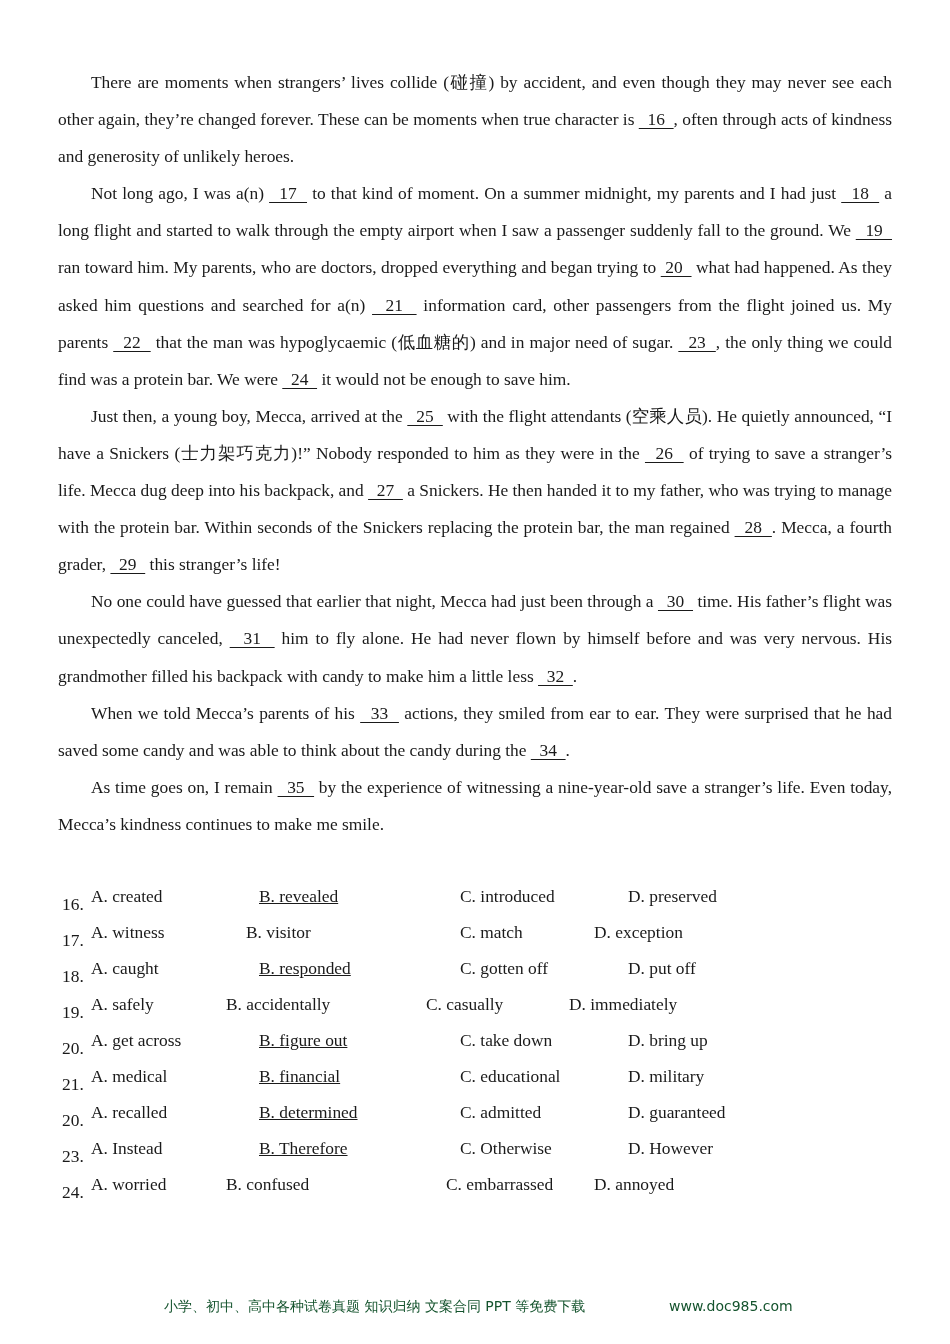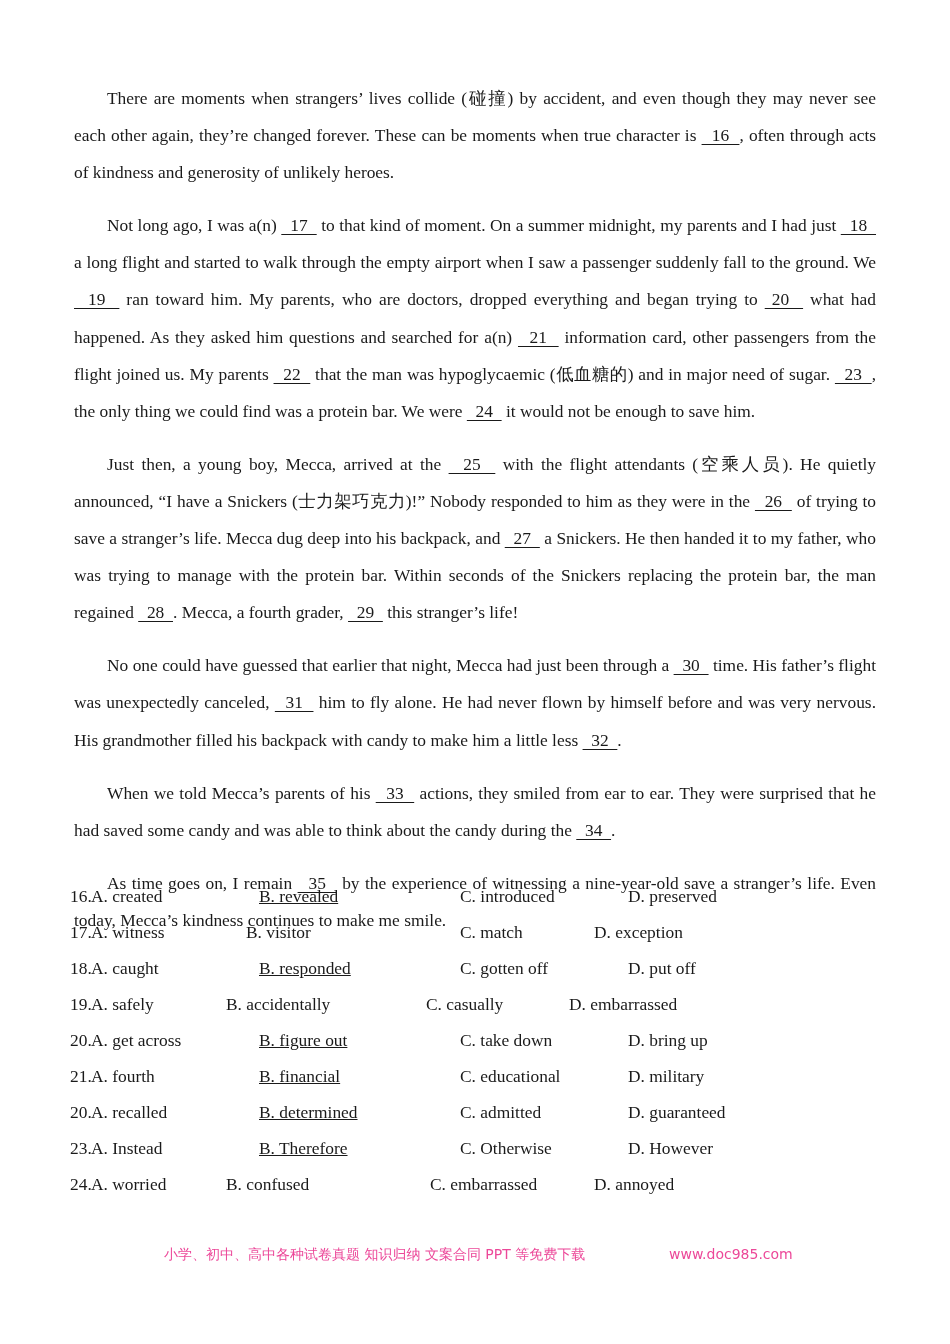--- a/index.html
+++ b/index.html
@@ -3,37 +3,37 @@
   <meta charset="utf-8">
   <style>
     html, body { margin: 0; padding: 0; background: #ffffff; }
     body { width: 950px; height: 1344px; position: relative; overflow: hidden; }
     .page { position: absolute; left: 0; top: 0; width: 950px; height: 1344px; background: #fff; }
     .passage {
       position: absolute; left: 58px; top: 64px; width: 834px;
       font-family: "Liberation Serif", serif; font-size: 17.4px; color: #1a1a1a;
       line-height: 37.1px; text-align: justify;
     }
-    .passage p { margin: 16px; text-indent: 33px; }
+    .passage p { margin: 0; text-indent: 33px; }
     .blank { text-decoration: underline; text-underline-offset: 3px; white-space: pre; }
     .options {
       position: absolute; left: 58px; top: 878px; width: 834px;
       font-family: "Liberation Serif", serif; font-size: 17.4px; color: #1a1a1a;
     }
     .opt-row { position: relative; height: 36px; line-height: 36px; }
     .opt-row span { position: absolute; top: 0; white-space: nowrap; }
-    .num { left: 12px; }
+    .num { left: 4px; margin-top: 8px; }
     .a { left: 33px; }
     .w-b { left: 201px; text-decoration: underline; } .w-c { left: 402px; } .w-d { left: 570px; }
     .m-b { left: 188px; } .m-c { left: 402px; } .m-d { left: 536px; }
     .n-b { left: 168px; } .n-c { left: 368px; } .n-d { left: 511px; }
-    .e-b { left: 168px; } .e-c { left: 372px; } .e-d { left: 536px; }
+    .e-b { left: 168px; } .e-c { left: 388px; } .e-d { left: 536px; }
     .footer {
-      position: absolute; left: 164px; top: 1246px; width: 640px;
-      font-family: "DejaVu Sans", sans-serif; font-size: 14px; color: #ec4899;
+      position: absolute; left: 164px; top: 1298px; width: 640px;
+      font-family: "DejaVu Sans", sans-serif; font-size: 14px; color: #14532d;
       white-space: nowrap;
     }
     .footer .url { position: absolute; left: 505px; top: 0; }
   </style>
 </head>
 <body>
 
 <div class="page">
   <div class="passage">
     <p><span>There are moments when strangers’ lives collide (碰撞) by accident, and even though they may never see each other again, they’re changed forever. These can be moments when true character is </span><span class="blank">  16  </span><span>, often through acts of kindness and generosity of unlikely heroes.</span></p>
@@ -64,32 +64,32 @@
         <span class="a">A. caught</span>
         <span class="w-b">B. responded</span>
         <span class="w-c">C. gotten off</span>
         <span class="w-d">D. put off</span>
       </div>
     <div class="opt-row">
         <span class="num">19.</span>
         <span class="a">A. safely</span>
         <span class="n-b">B. accidentally</span>
         <span class="n-c">C. casually</span>
-        <span class="n-d">D. embarrassed</span>
+        <span class="n-d">D. immediately</span>
       </div>
     <div class="opt-row">
         <span class="num">20.</span>
         <span class="a">A. get across</span>
         <span class="w-b">B. figure out</span>
         <span class="w-c">C. take down</span>
         <span class="w-d">D. bring up</span>
       </div>
     <div class="opt-row">
         <span class="num">21.</span>
-        <span class="a">A. fourth</span>
+        <span class="a">A. medical</span>
         <span class="w-b">B. financial</span>
         <span class="w-c">C. educational</span>
         <span class="w-d">D. military</span>
       </div>
     <div class="opt-row">
         <span class="num">20.</span>
         <span class="a">A. recalled</span>
         <span class="w-b">B. determined</span>
         <span class="w-c">C. admitted</span>
         <span class="w-d">D. guaranteed</span>

